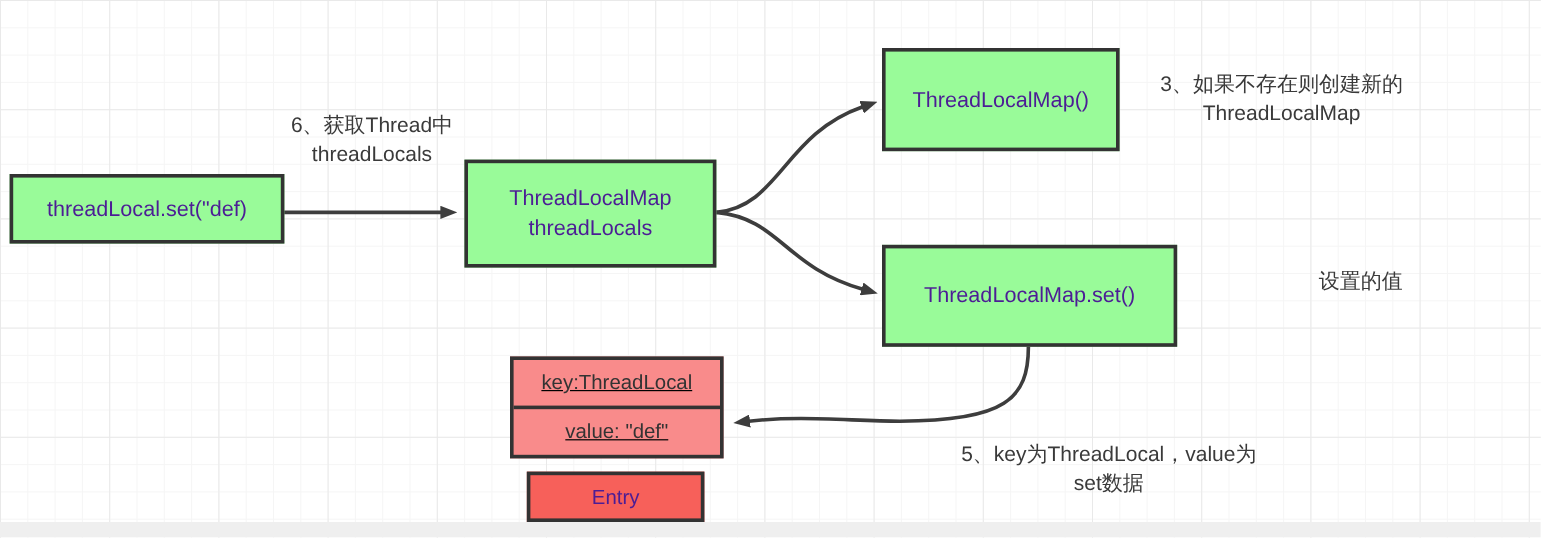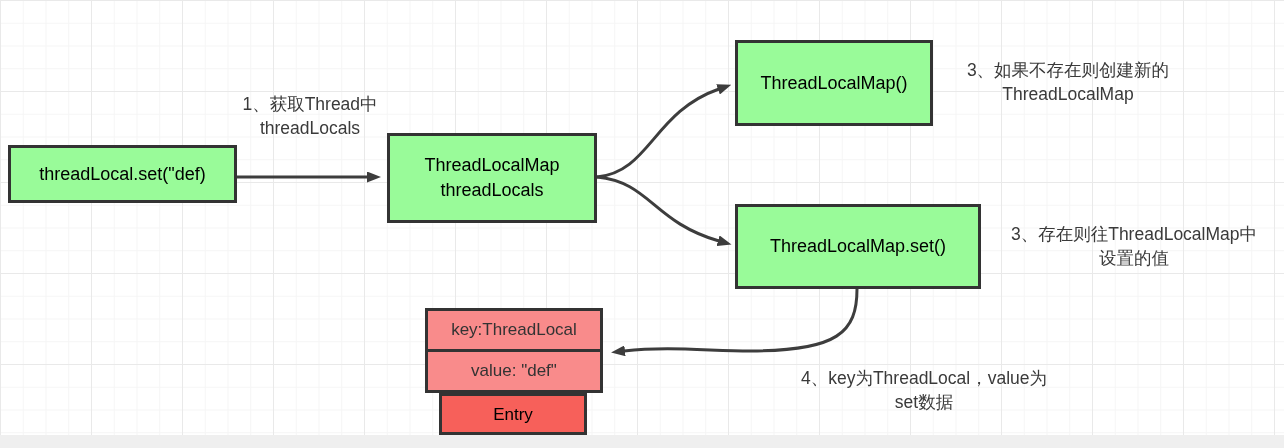--- a/index.html
+++ b/index.html
@@ -17,44 +17,45 @@
       linear-gradient(#e9e9e9 1px, transparent 1px),
       linear-gradient(90deg, #e9e9e9 1px, transparent 1px),
       linear-gradient(#f5f5f5 1px, transparent 1px),
       linear-gradient(90deg, #f5f5f5 1px, transparent 1px);
     background-size: 91px 91px, 91px 91px, 22.75px 22.75px, 22.75px 22.75px;
   }
   .node {
     position: absolute;
     box-sizing: border-box;
     border: 3px solid #333333;
-    color: #000000;
+    color: #4c1d95;
     display: flex;
     flex-direction: column;
     align-items: center;
     justify-content: center;
     text-align: center;
     font-size: 18px;
     line-height: 25px;
     white-space: nowrap;
   }
   .node.green { background: #99fb99; }
   .node.red { background: #f7605a; font-size: 17px; text-align: center; }
 
   #node-set-call      { left: 8px;   top: 145px; width: 229px; height: 58px; }
   #node-thread-locals { left: 387px; top: 133px; width: 210px; height: 90px; }
   #node-new-map       { left: 735px; top: 40px;  width: 198px; height: 86px; }
   #node-map-set       { left: 735px; top: 204px; width: 246px; height: 85px; }
 
   .entry-stack {
     position: absolute;
-    left: 425px; top: 308px; width: 178px;
+    left: 425px; top: 297px; width: 178px;
     box-sizing: border-box;
     border: 3px solid #333333;
     background: #f98b8b;
+    text-decoration: underline;
   }
   .entry-row {
     height: 38px;
     display: flex;
     align-items: center;
     justify-content: center;
     color: #333333;
     font-size: 17px;
     white-space: nowrap;
   }
@@ -134,34 +135,33 @@
     <div class="entry-row">
       <span>value: "def"</span>
     </div>
   </div>
 
   <div class="node red" id="node-entry">
     <span>Entry</span>
   </div>
 
   <div class="annotation" id="annotation-step1">
-    <div>1、获取Thread中</div>
+    <div>6、获取Thread中</div>
     <div>threadLocals</div>
   </div>
 
   <div class="annotation" id="annotation-step2">
     <div>3、如果不存在则创建新的</div>
     <div>ThreadLocalMap</div>
   </div>
 
   <div class="annotation" id="annotation-step3">
-    <div>3、存在则往ThreadLocalMap中</div>
     <div>设置的值</div>
   </div>
 
   <div class="annotation" id="annotation-step4">
-    <div>4、key为ThreadLocal，value为</div>
+    <div>5、key为ThreadLocal，value为</div>
     <div>set数据</div>
   </div>
 
   <div class="canvas-edge"></div>
 
 </div>
 
 </body></html>

